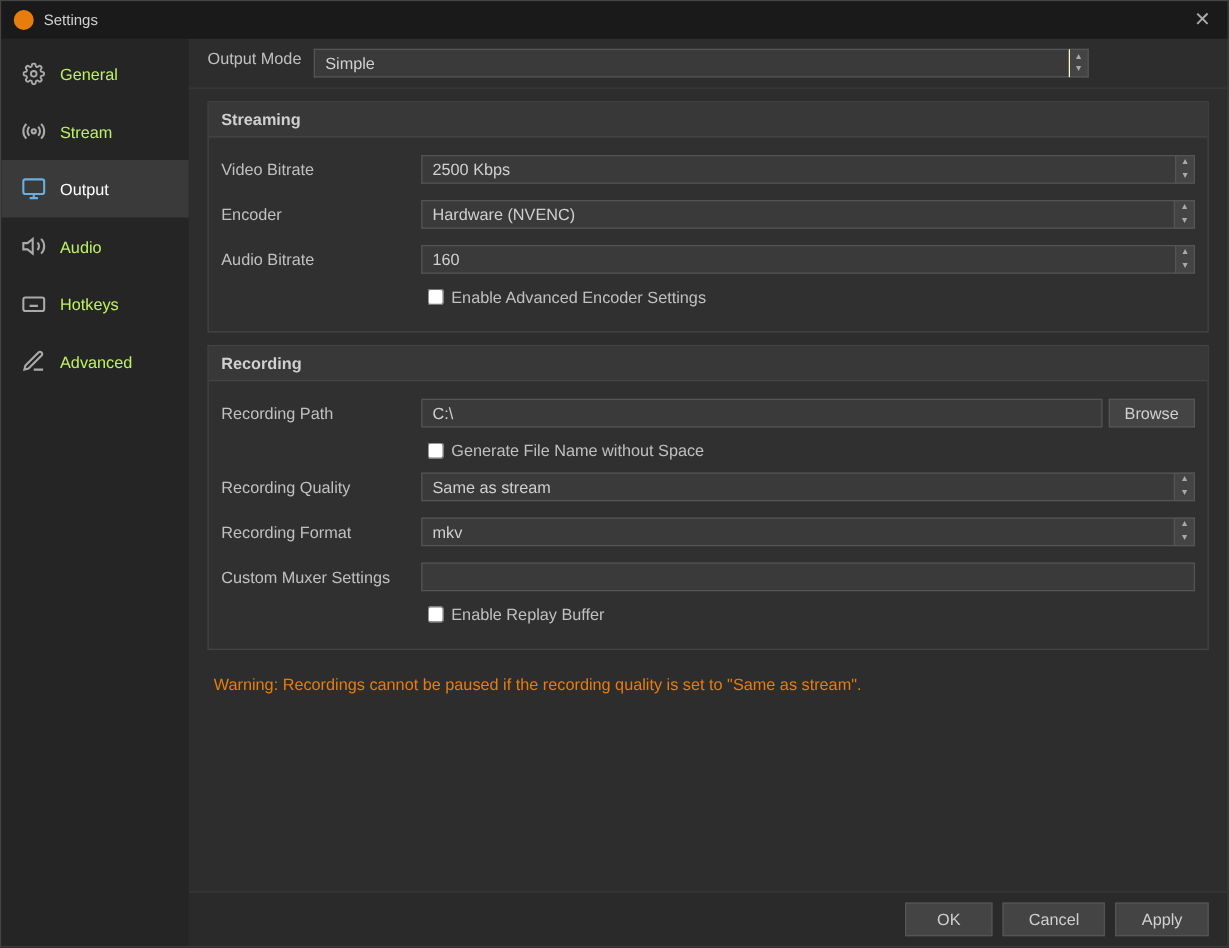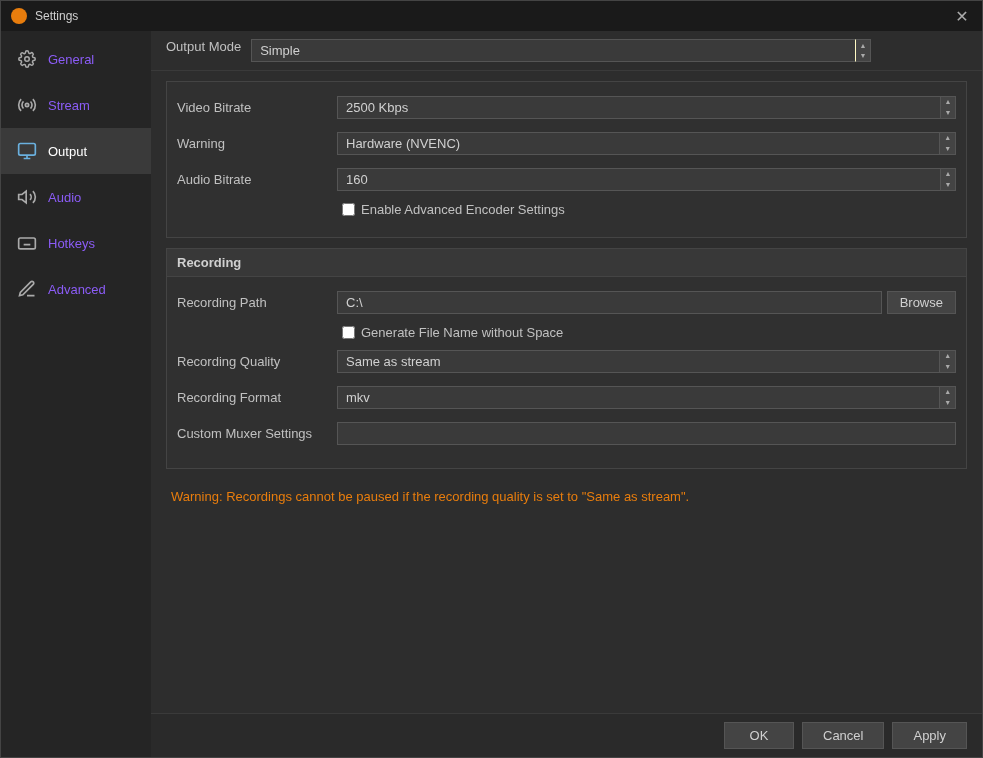--- a/index.html
+++ b/index.html
@@ -69,21 +69,21 @@
       display: flex;
       flex-direction: column;
       padding-top: 5px;
     }
     .sidebar-item {
       display: flex;
       align-items: center;
       gap: 10px;
       padding: 12px 15px;
       cursor: pointer;
-      color: #8b5cf6;
+      color: #bef264;
       font-size: 13px;
     }
     .sidebar-item.active {
       background: #3a3a3a;
       color: #fff;
     }
     .sidebar-icon {
       width: 22px;
       height: 22px;
       display: flex;
@@ -364,37 +364,38 @@
           <div class="full-select-arrows">
             <div class="full-select-arrow">▲</div>
             <div class="full-select-arrow">▼</div>
           </div>
         </div>
       </div>
 
       <div class="scrollable">
 
         <div class="section">
+          <div class="section-header">Streaming</div>
           <div class="section-body">
 
             <div class="form-row">
               <span class="form-label">Video Bitrate</span>
               <div class="form-control">
                 <div class="full-spinbox">
                   <input class="full-spinbox-input" type="text" value="2500 Kbps" style="">
                   <div class="full-spinbox-arrows">
                     <div class="full-spinbox-arrow">▲</div>
                     <div class="full-spinbox-arrow">▼</div>
                   </div>
                 </div>
               </div>
             </div>
 
             <div class="form-row">
-              <span class="form-label">Warning</span>
+              <span class="form-label">Encoder</span>
               <div class="form-control">
                 <div class="full-select-wrapper">
                   <select class="full-select" style="border-right:1px solid #555;">
                     <option>Hardware (NVENC)</option>
                     <option>Software (x264)</option>
                   </select>
                   <div class="full-select-arrows">
                     <div class="full-select-arrow">▲</div>
                     <div class="full-select-arrow">▼</div>
                   </div>
@@ -475,20 +476,24 @@
               </div>
             </div>
 
             <div class="form-row">
               <span class="form-label">Custom Muxer Settings</span>
               <div class="form-control">
                 <input class="text-input" type="text" value="" style="">
               </div>
             </div>
 
+            <div class="checkbox-row">
+              <input type="checkbox" id="enableReplay" style="">
+              <label for="enableReplay" class="checkbox-label">Enable Replay Buffer</label>
+            </div>
           </div>
         </div>
 
         <div class="warning-text">Warning: Recordings cannot be paused if the recording quality is set to "Same as stream".</div>
       </div>
 
       <div class="bottom-bar">
         <button class="bottom-btn">OK</button>
         <button class="bottom-btn">Cancel</button>
         <button class="bottom-btn">Apply</button>

